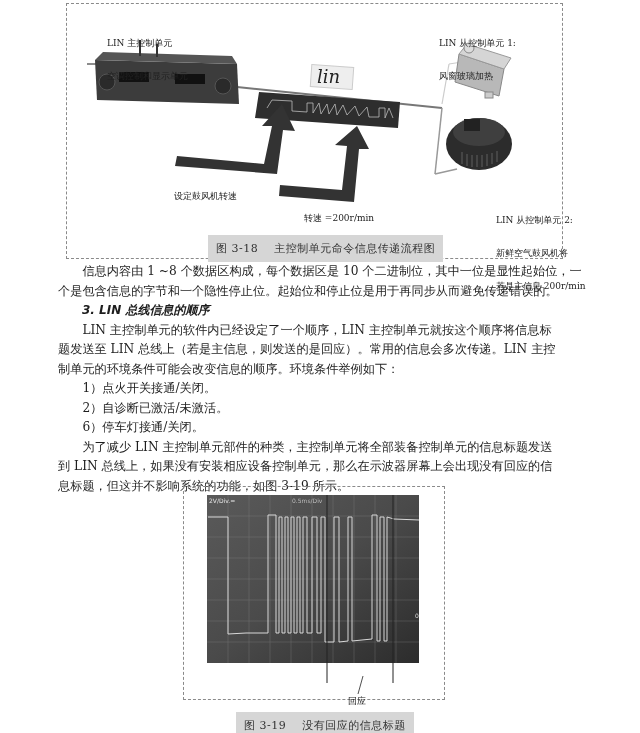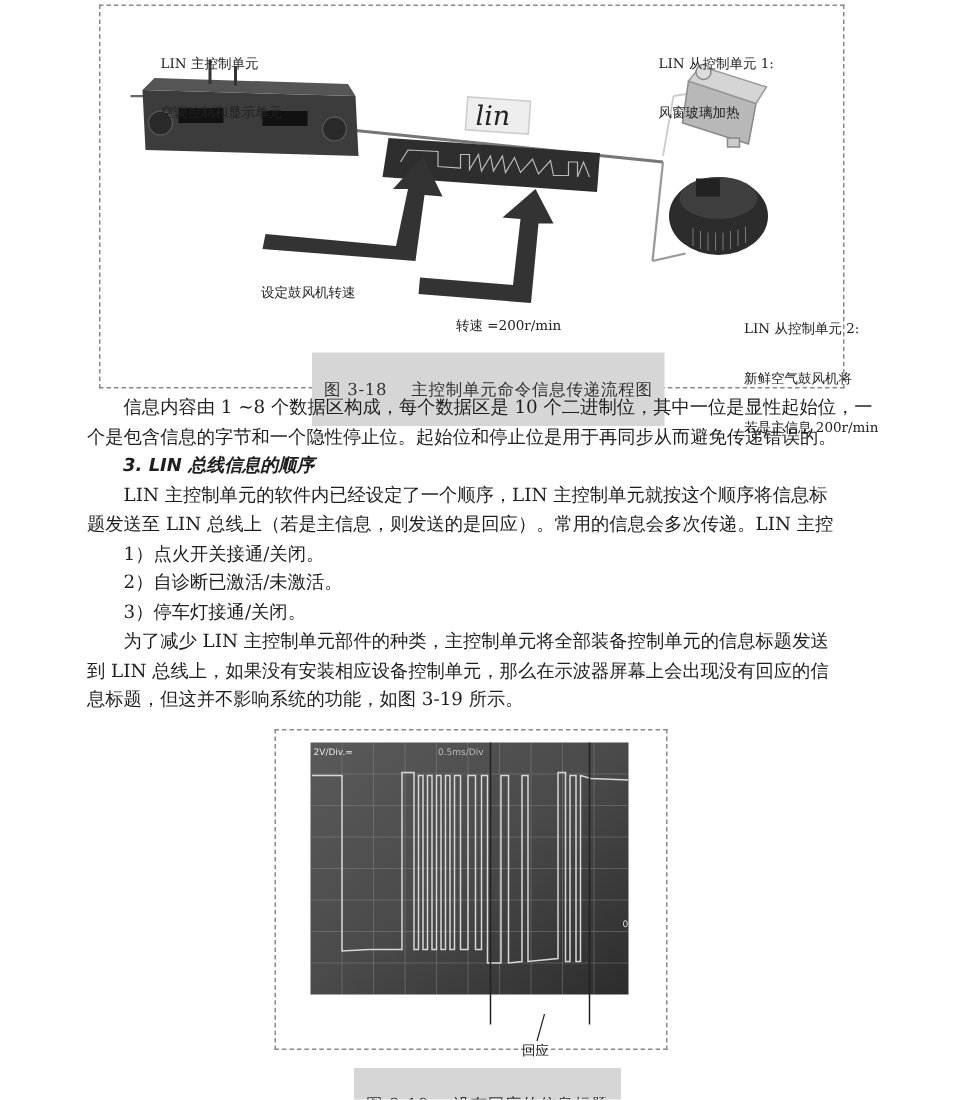--- a/index.html
+++ b/index.html
@@ -6,21 +6,21 @@
   body {
     width: 640px; height: 733px; background: #ffffff; position: relative; overflow: hidden;
     font-family: "DejaVu Serif", "Liberation Serif", serif; color: #1e1e1e;
   }
   .frame { position: absolute; border: 1px dashed #8a8a8a; box-sizing: border-box; }
   #fig18 { left: 66px; top: 3px; width: 497px; height: 256px; }
   #fig19 { left: 183px; top: 486px; width: 262px; height: 214px; }
   .lbl { position: absolute; font-size: 9px; line-height: 11px; color: #222; white-space: pre; }
   .caption {
     position: absolute; background: #d6d6d6; font-size: 11px; line-height: 17px;
-    padding: 16px 8px; color: #333; white-space: pre; letter-spacing: 0.5px;
+    padding: 5px 8px; color: #333; white-space: pre; letter-spacing: 0.5px;
   }
   .para { position: absolute; left: 58px; width: 525px; font-size: 12.2px; line-height: 19.5px; }
   .para p { margin: 0; text-indent: 2em; text-align: justify; }
   .para p.noind { text-indent: 0; }
   .heading { font-weight: bold; font-family: "DejaVu Sans", "Liberation Sans", sans-serif; font-size: 12px; font-style: italic; }
   .list p { text-indent: 2em; }
   svg { position: absolute; }
 </style>
 </head>
 <body>
@@ -105,24 +105,25 @@
   <div class="lbl" style="left:237px; top:209px;">转速 =200r/min</div>
   <div class="caption" style="left:141px; top:231px;">图 3-18    主控制单元命令信息传递流程图</div>
 </div>
 
 <div class="para" style="top:262px;">
   <p>信息内容由 1 ~8 个数据区构成，每个数据区是 10 个二进制位，其中一位是显性起始位，一</p>
   <p class="noind">个是包含信息的字节和一个隐性停止位。起始位和停止位是用于再同步从而避免传递错误的。</p>
   <p class="heading">3.  LIN 总线信息的顺序</p>
   <p>LIN 主控制单元的软件内已经设定了一个顺序，LIN 主控制单元就按这个顺序将信息标</p>
   <p class="noind">题发送至 LIN 总线上（若是主信息，则发送的是回应）。常用的信息会多次传递。LIN 主控</p>
+  <p class="noind">制单元的环境条件可能会改变信息的顺序。环境条件举例如下：</p>
   <div class="list">
     <p>1）点火开关接通/关闭。</p>
     <p>2）自诊断已激活/未激活。</p>
-    <p>3）停车灯接通/关闭。</p>
+    <p>6）停车灯接通/关闭。</p>
   </div>
   <p>为了减少 LIN 主控制单元部件的种类，主控制单元将全部装备控制单元的信息标题发送</p>
   <p class="noind">到 LIN 总线上，如果没有安装相应设备控制单元，那么在示波器屏幕上会出现没有回应的信</p>
   <p class="noind">息标题，但这并不影响系统的功能，如图 3-19 所示。</p>
 </div>
 
 <div id="fig19" class="frame">
   <svg width="260" height="244" viewBox="0 0 260 244">
     <defs>
       <linearGradient id="scopebg" x1="0" y1="0" x2="1" y2="1">

